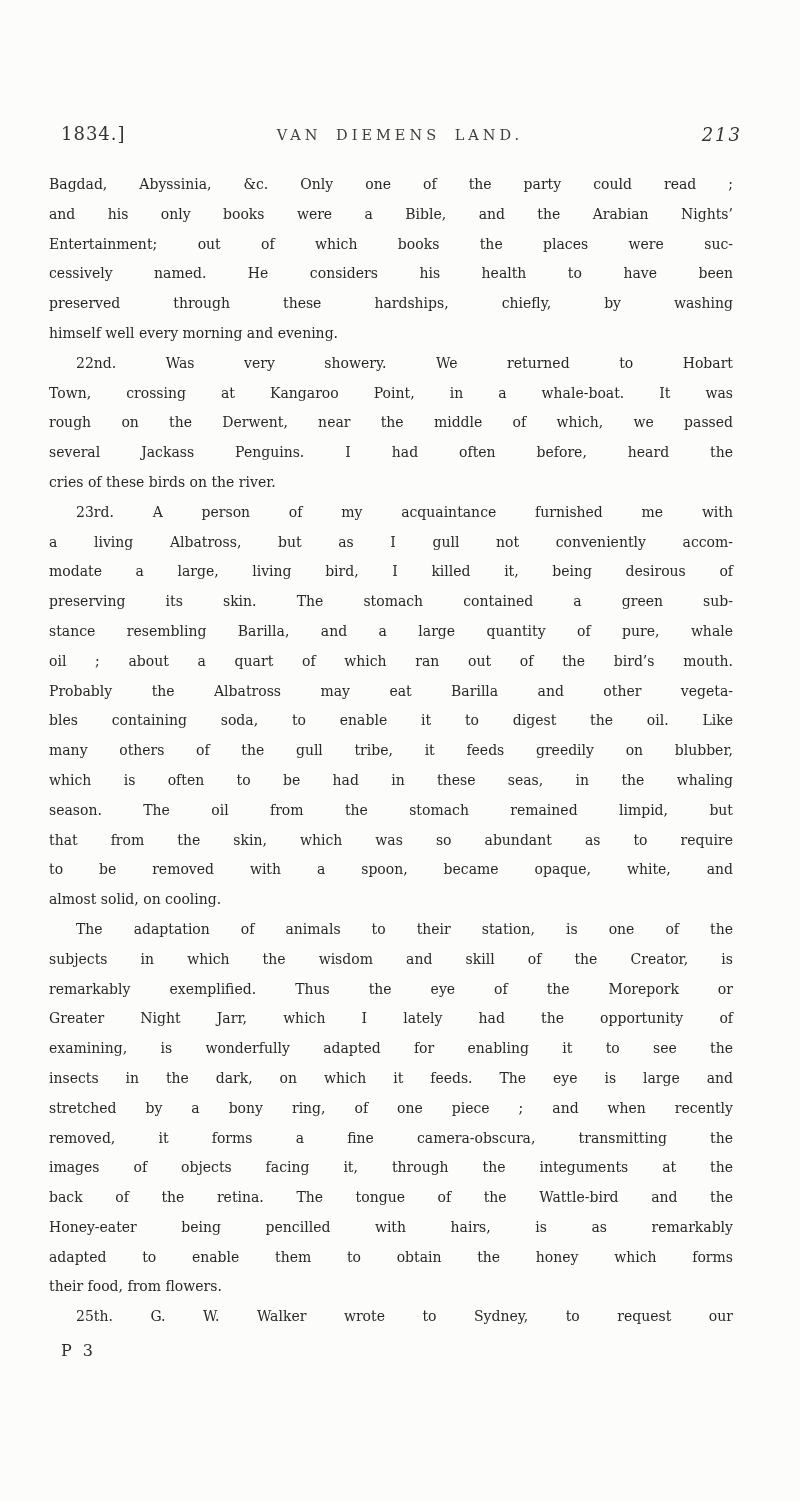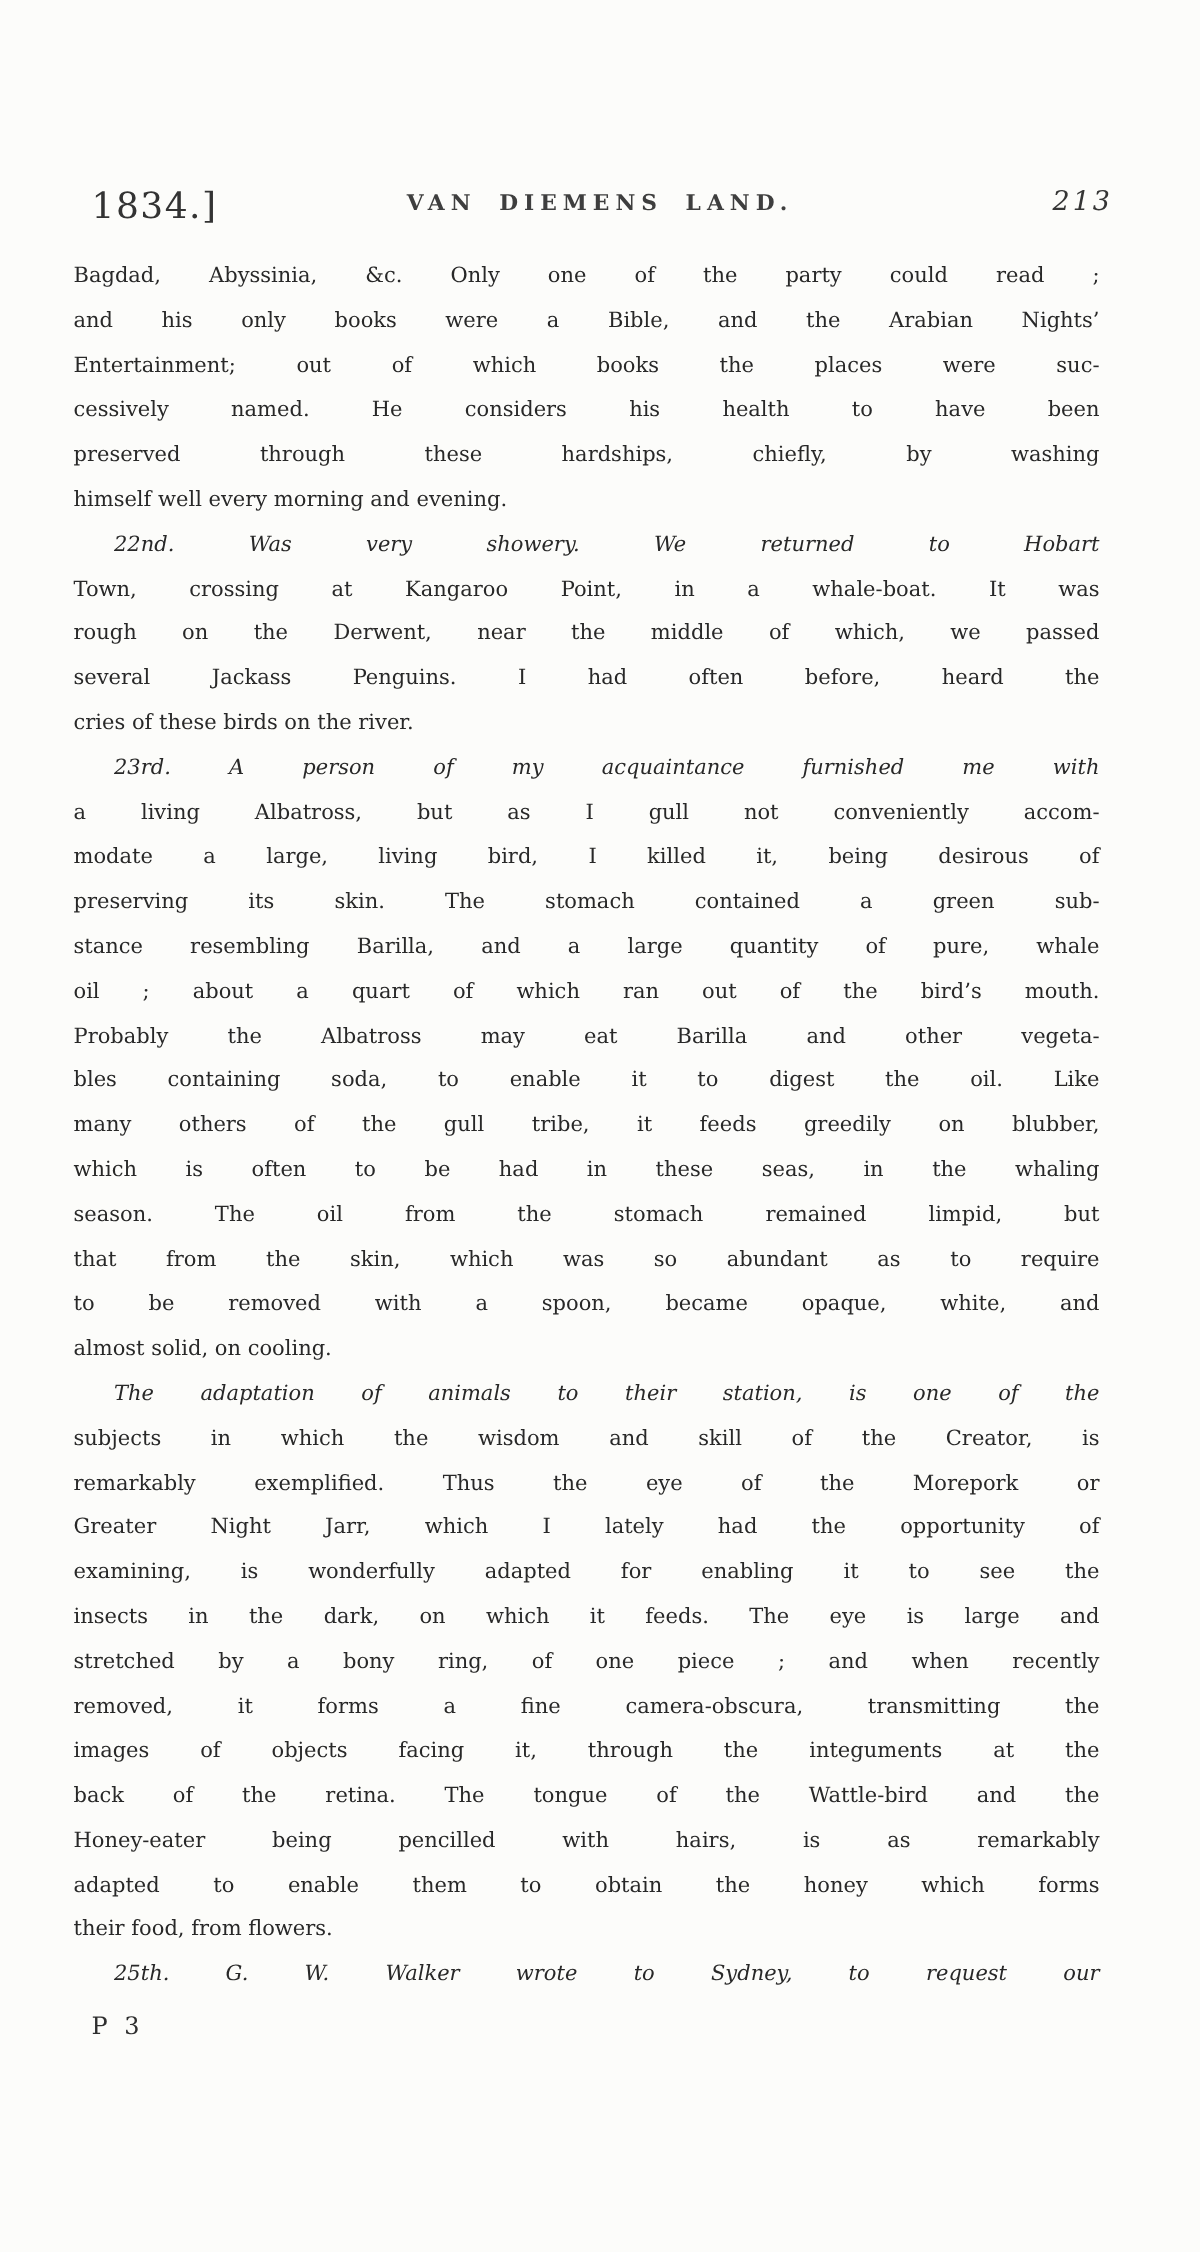--- a/index.html
+++ b/index.html
@@ -23,35 +23,34 @@
     position: absolute;
     top: 123px;
     left: 0;
     right: 0;
     height: 26px;
   }
   .header-year {
     position: absolute;
     left: 61px;
     top: 0;
-    font-size: 24px;
+    font-size: 18px;
     letter-spacing: 1px;
     color: #333;
   }
   .header-title {
     position: absolute;
     left: 50%;
     transform: translateX(-50%);
     top: 4px;
     font-size: 14.5px;
     letter-spacing: 4px;
     word-spacing: 6px;
     color: #3e3e3e;
     white-space: nowrap;
-    font-weight: bold;
   }
   .header-page {
     position: absolute;
     right: 58px;
     top: 1px;
     font-size: 18px;
     letter-spacing: 2px;
     color: #353535;
     font-style: italic;
   }
@@ -66,21 +65,20 @@
     line-height: 29.8px;
     height: 29.8px;
     text-align: justify;
     text-align-last: justify;
   }
   .line.last {
     text-align-last: left;
   }
   .line.indent {
     text-indent: 27px;
-    font-style: italic;
   }
   .footer {
     position: absolute;
     top: 1341px;
     left: 61px;
     width: 684px;
     box-sizing: border-box;
     padding-right: 75px;
     text-align: left;
     font-size: 16px;

